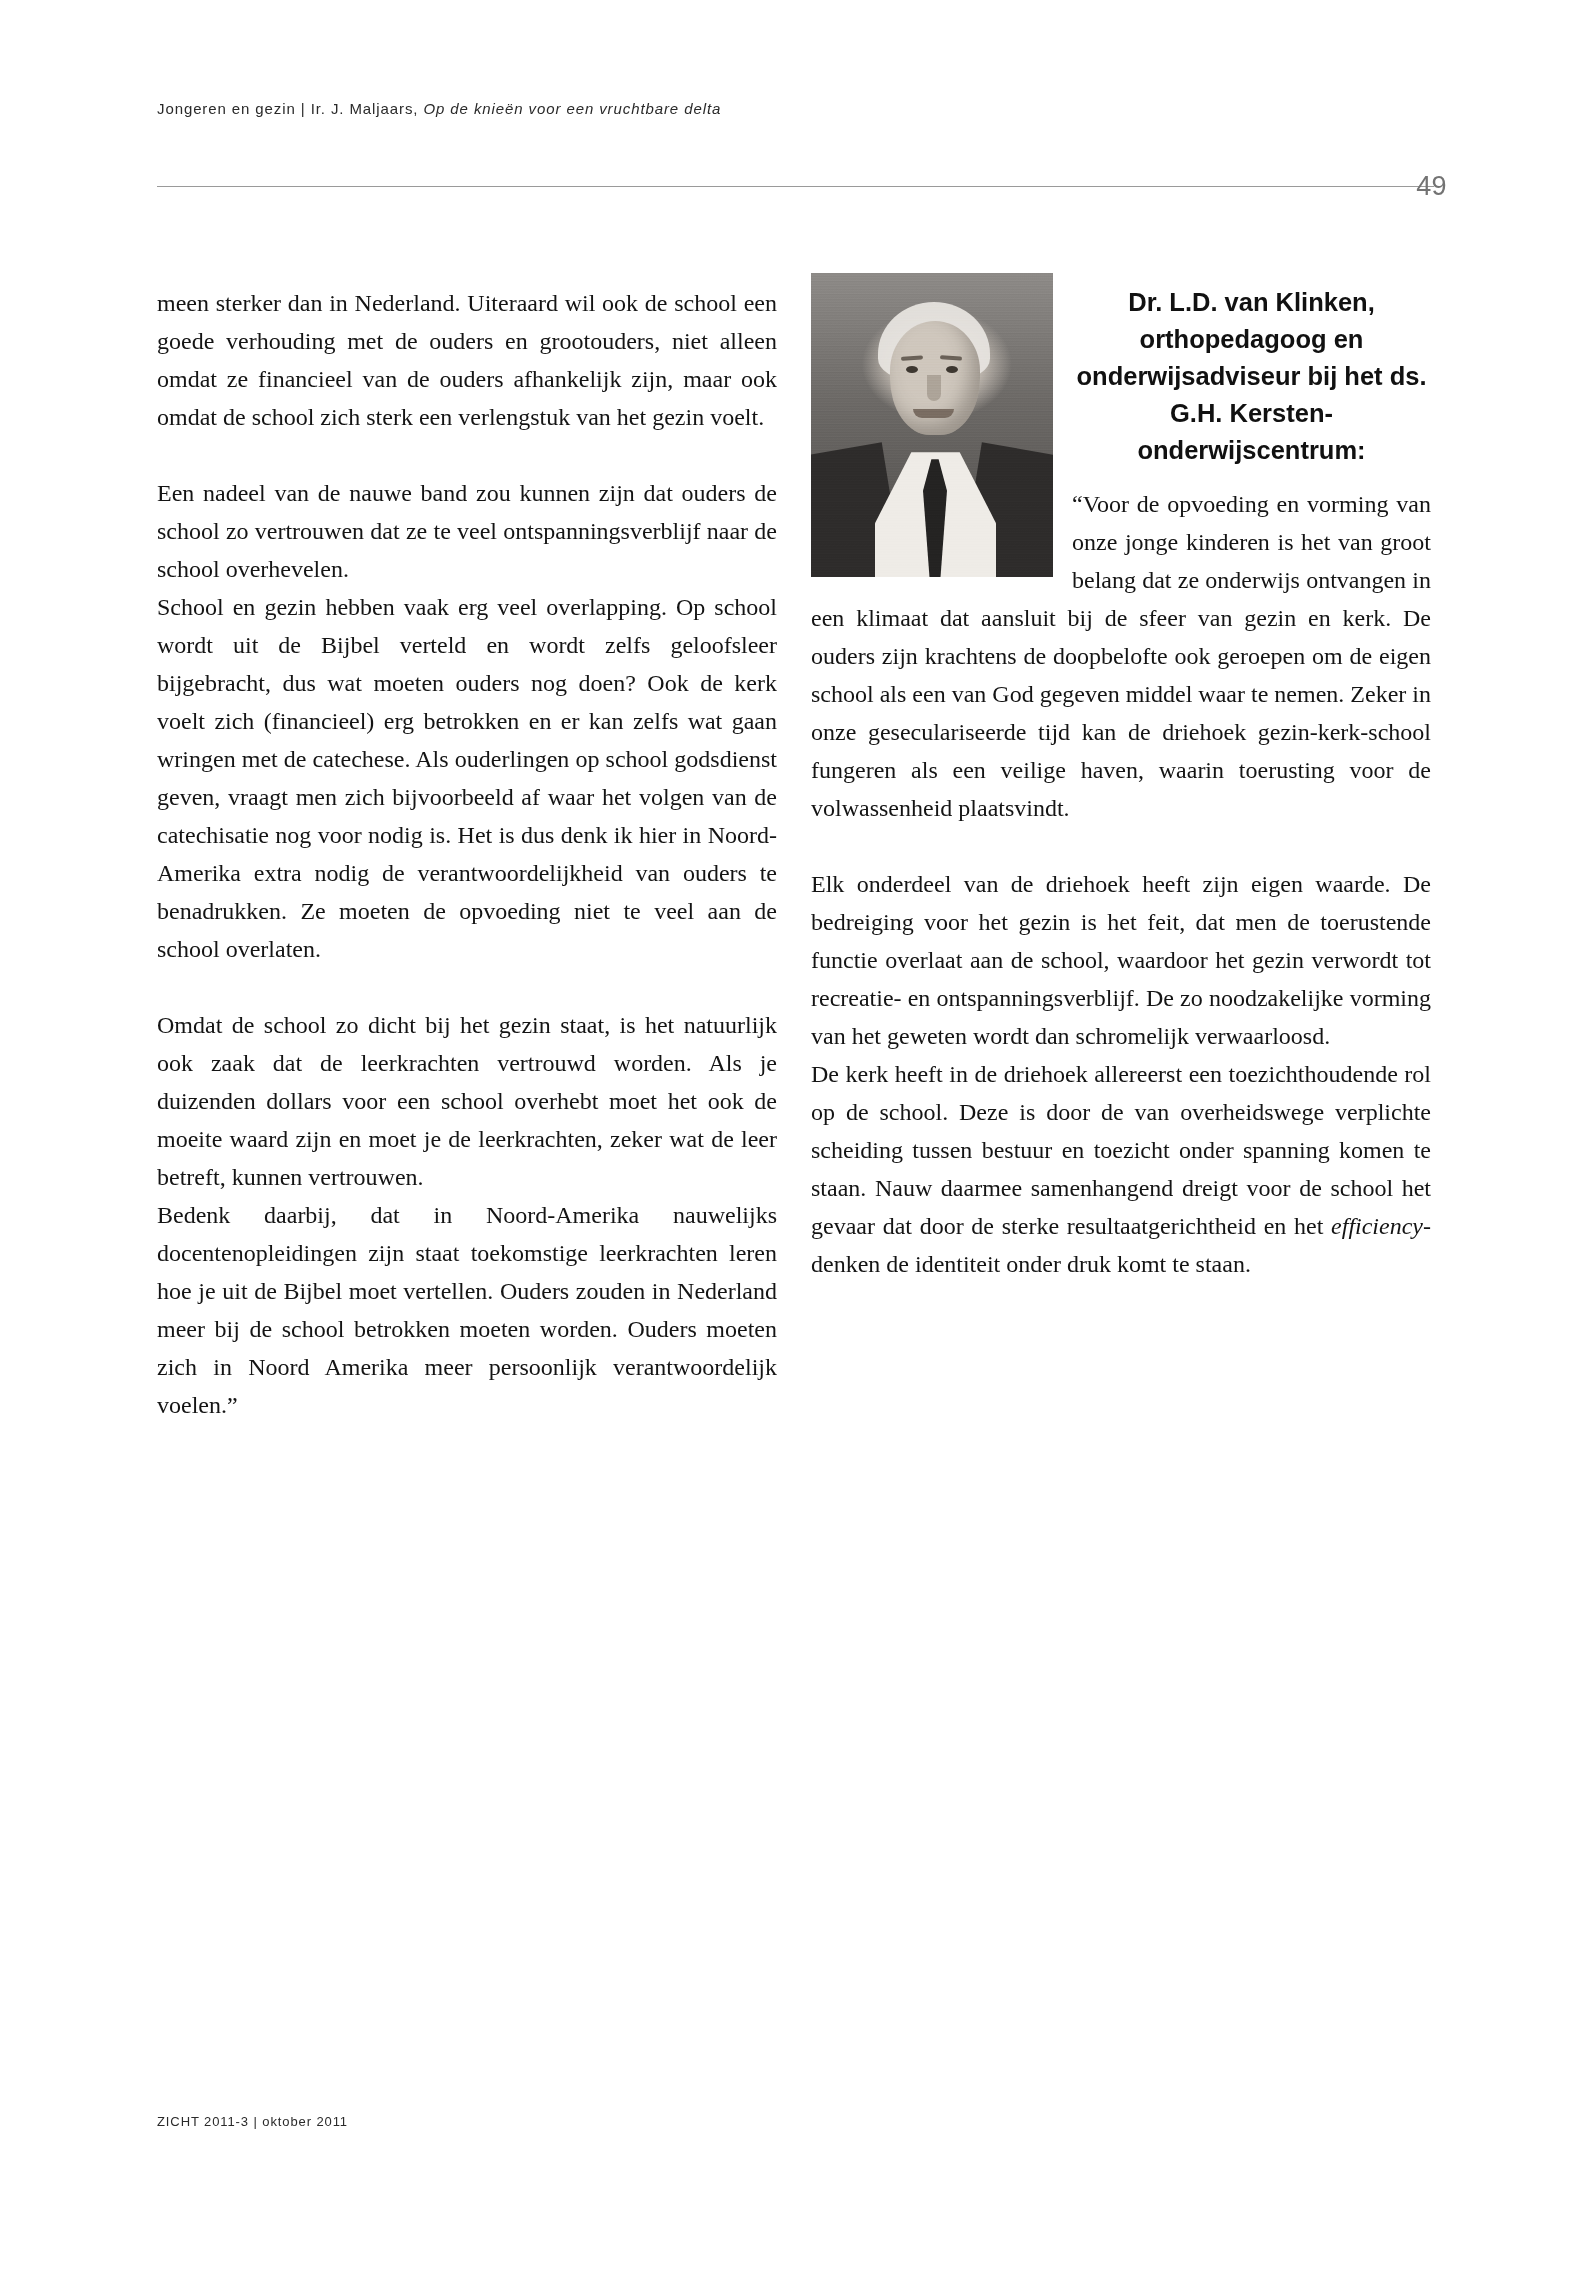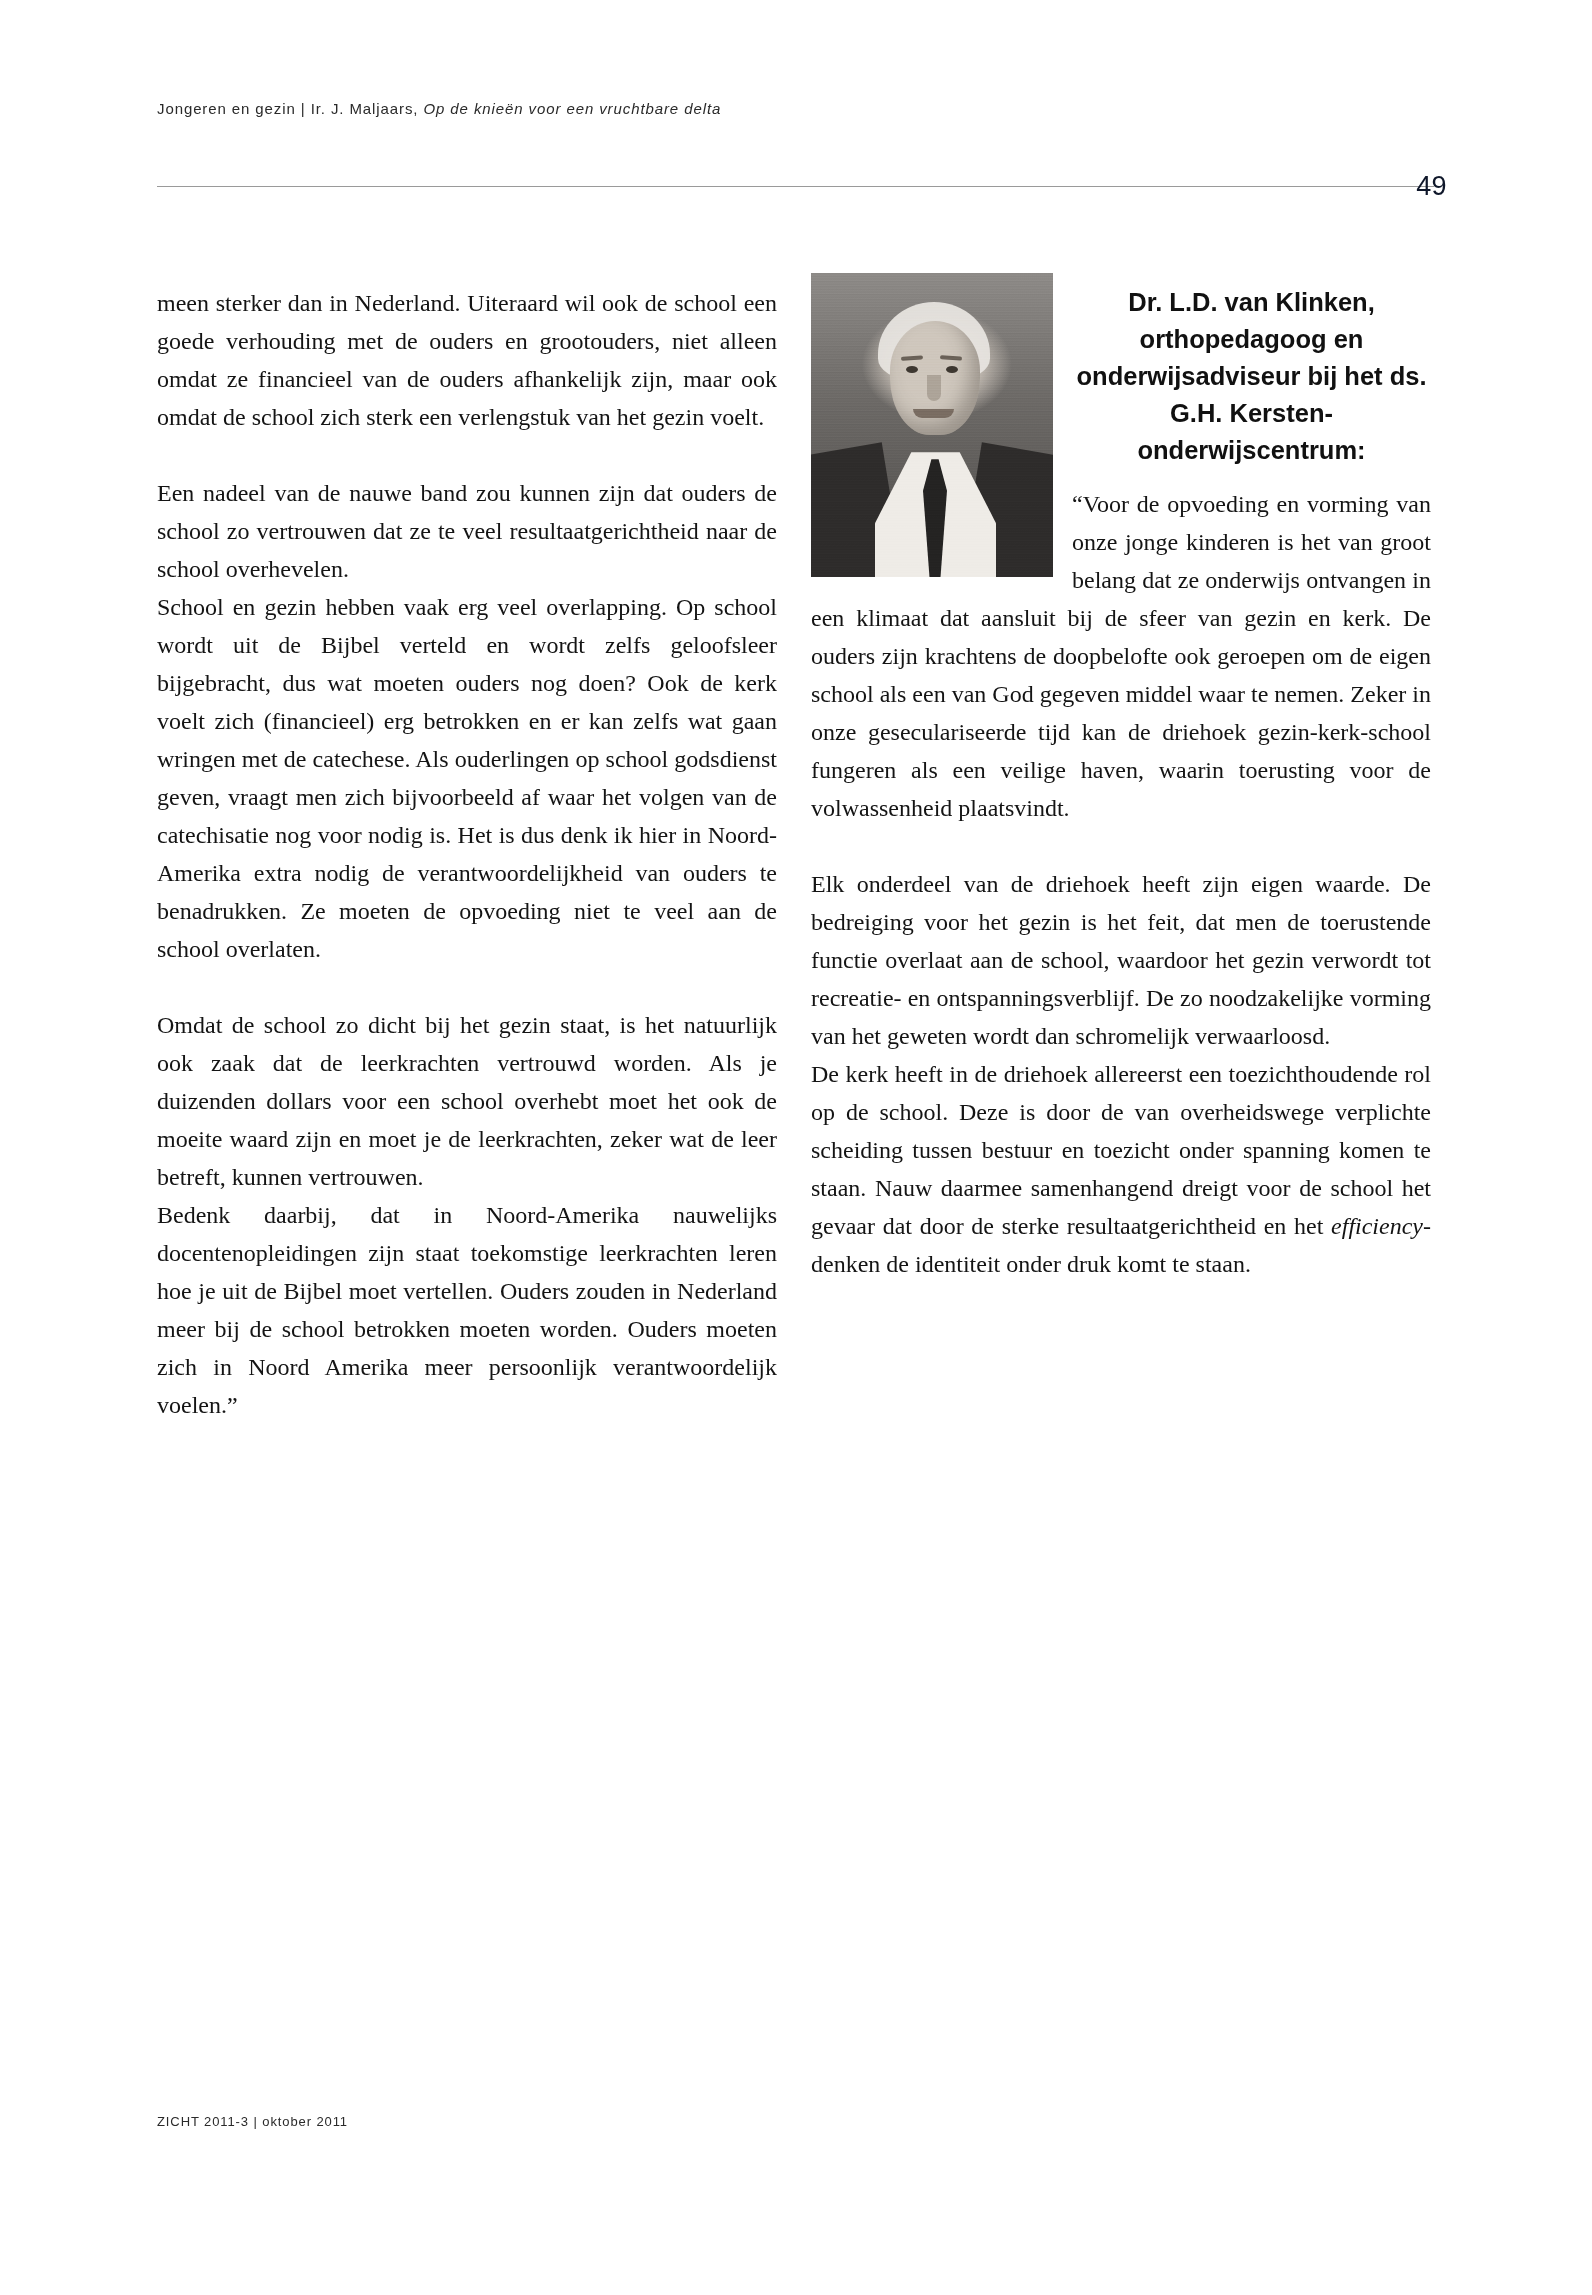--- a/index.html
+++ b/index.html
@@ -48,21 +48,21 @@
     height: 0.9px;
     background: #9a9a9a;
   }
 
   .folio {
     position: absolute;
     right: 145px;
     top: 171px;
     font-family: "Liberation Sans", sans-serif;
     font-size: 27px;
-    color: #0f172a;
+    color: #737373;
     letter-spacing: 0.4px;
   }
 
   
   .col {
     position: absolute;
     top: 268px;
     width: 620px;
     font-size: 24px;
     line-height: 38px;
@@ -214,21 +214,21 @@
   <div class="runhead">
     <span>Jongeren en gezin | Ir. J. Maljaars, </span><span class="em">Op de knieën voor een vruchtbare delta</span>
   </div>
 
   <div class="rule"></div>
 
   <div class="folio">49</div>
 
   <div class="col col-left">
     <p>meen sterker dan in Nederland. Uiteraard wil ook de school een goede verhouding met de ouders en grootouders, niet alleen omdat ze financieel van de ouders afhankelijk zijn, maar ook omdat de school zich sterk een verlengstuk van het gezin voelt.</p>
-    <p class="gap">Een nadeel van de nauwe band zou kunnen zijn dat ouders de school zo vertrouwen dat ze te veel resultaatgerichtheid naar de school overhevelen.</p>
+    <p class="gap">Een nadeel van de nauwe band zou kunnen zijn dat ouders de school zo vertrouwen dat ze te veel ontspanningsverblijf naar de school overhevelen.</p>
     <p class="tight">School en gezin hebben vaak erg veel overlapping. Op school wordt uit de Bijbel verteld en wordt zelfs geloofsleer bijgebracht, dus wat moeten ouders nog doen? Ook de kerk voelt zich (financieel) erg betrokken en er kan zelfs wat gaan wringen met de catechese. Als ouderlingen op school godsdienst geven, vraagt men zich bijvoorbeeld af waar het volgen van de catechisatie nog voor nodig is. Het is dus denk ik hier in Noord-Amerika extra nodig de verantwoordelijkheid van ouders te benadrukken. Ze moeten de opvoeding niet te veel aan de school overlaten.</p>
     <p class="gap">Omdat de school zo dicht bij het gezin staat, is het natuurlijk ook zaak dat de leerkrachten vertrouwd worden. Als je duizenden dollars voor een school overhebt moet het ook de moeite waard zijn en moet je de leerkrachten, zeker wat de leer betreft, kunnen vertrouwen.</p>
     <p class="tight">Bedenk daarbij, dat in Noord-Amerika nauwelijks docentenopleidingen zijn staat toekomstige leerkrachten leren hoe je uit de Bijbel moet vertellen. Ouders zouden in Nederland meer bij de school betrokken moeten worden. Ouders moeten zich in Noord Amerika meer persoonlijk verantwoordelijk voelen.”</p>
   </div>
 
   <div class="col col-right">
 
     <div class="portrait">
       <div class="bg"></div>
       <div class="suitL"></div>

